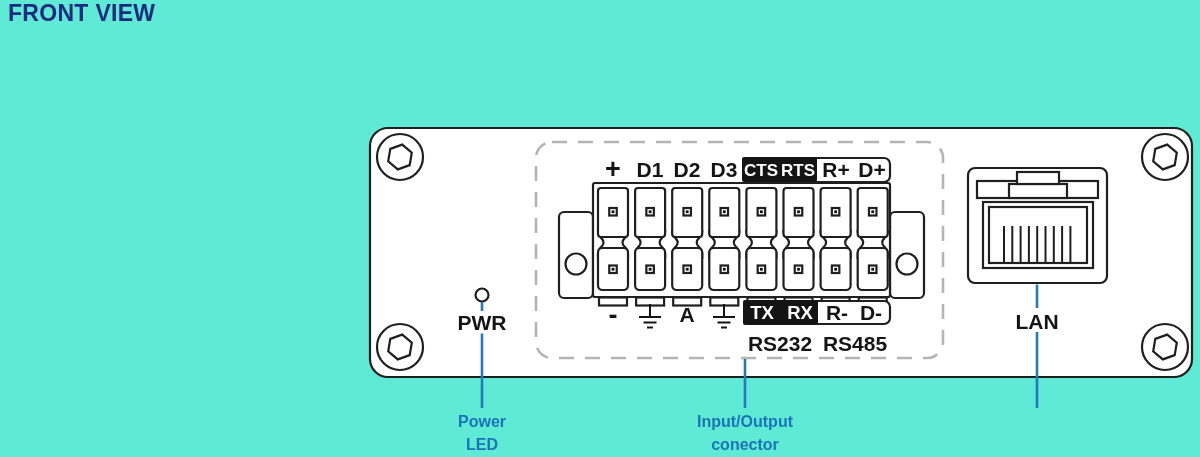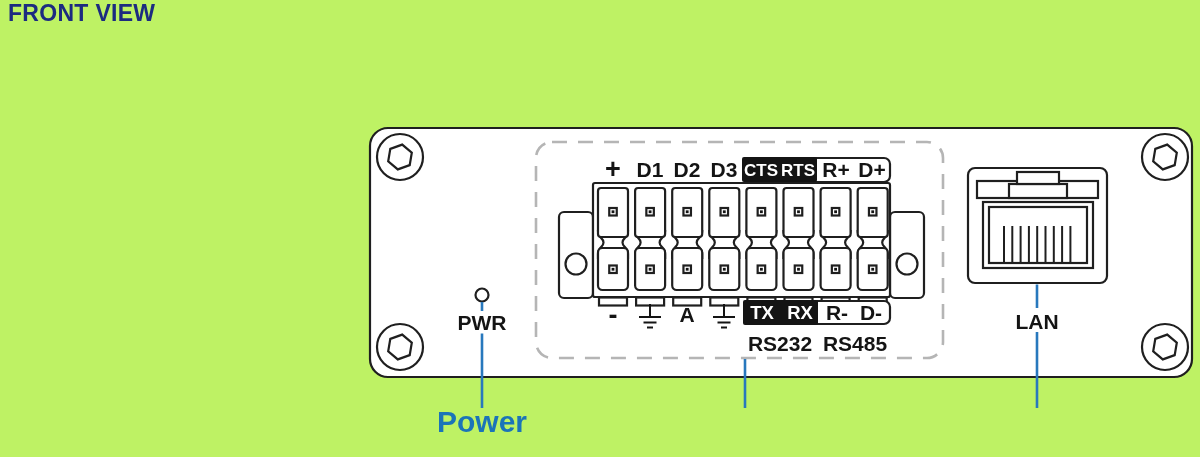--- a/index.html
+++ b/index.html
@@ -1,26 +1,26 @@
 <!DOCTYPE html>
 <html><head>
 <meta charset="utf-8">
 <style>
   html,body{margin:0;padding:0;background:#fff}
-  .stage{position:relative;width:1200px;height:457px;background:#bef264;font-family:"Liberation Sans",sans-serif;overflow:hidden}
+  .stage{position:relative;width:1200px;height:457px;background:#5eead4;font-family:"Liberation Sans",sans-serif;overflow:hidden}
   .title{position:absolute;left:8px;top:0px;font-size:23px;font-weight:700;color:#1c2b80;letter-spacing:.3px}
   svg{position:absolute;left:0;top:0}
   .ln{fill:#fff;stroke:#1f1f1f;stroke-width:2.2}
   .lbl{font:700 21px "Liberation Sans",sans-serif;fill:#141414;text-anchor:middle}
   .lblbig{font:700 27px "Liberation Sans",sans-serif;fill:#141414;text-anchor:middle}
   .lblw{font:700 18.5px "Liberation Sans",sans-serif;fill:#fff;text-anchor:middle}
   .lblws{font:700 17px "Liberation Sans",sans-serif;fill:#fff;text-anchor:middle}
   .dash{fill:none;stroke:#b5b5b5;stroke-width:2.6;stroke-dasharray:15 11}
   .blue{stroke:#2878bd;stroke-width:2.6;fill:none}
-  .callout{position:absolute;width:300px;top:410px;text-align:center;color:#1b74b8;font-size:30px;font-weight:700;line-height:23px}
+  .callout{position:absolute;width:300px;top:410px;text-align:center;color:#1b74b8;font-size:16px;font-weight:700;line-height:23px}
 </style>
 </head>
 <body>
 
 <div class="stage">
   <div class="title">FRONT VIEW</div>
   <svg width="1200" height="457" viewBox="0 0 1200 457">
 
     <rect class="ln" x="370" y="128" width="822" height="249" rx="18"></rect>
     <g id="screws">
@@ -160,14 +160,19 @@
       <text class="lbl" x="1037" y="329">LAN</text>
     </g>
 
     <path class="blue" d="M482 302 V311 M482 333.5 V408"></path>
     <path class="blue" d="M745 359 V408"></path>
     <path class="blue" d="M1037 284.5 V308 M1037 332 V408"></path>
   </svg>
 
   <div class="callout" style="left:332px">
     <div>Power</div>
+    <div>LED</div>
+  </div>
+  <div class="callout" style="left:595px">
+    <div>Input/Output</div>
+    <div>conector</div>
   </div>
 </div>
 
 </body></html>

